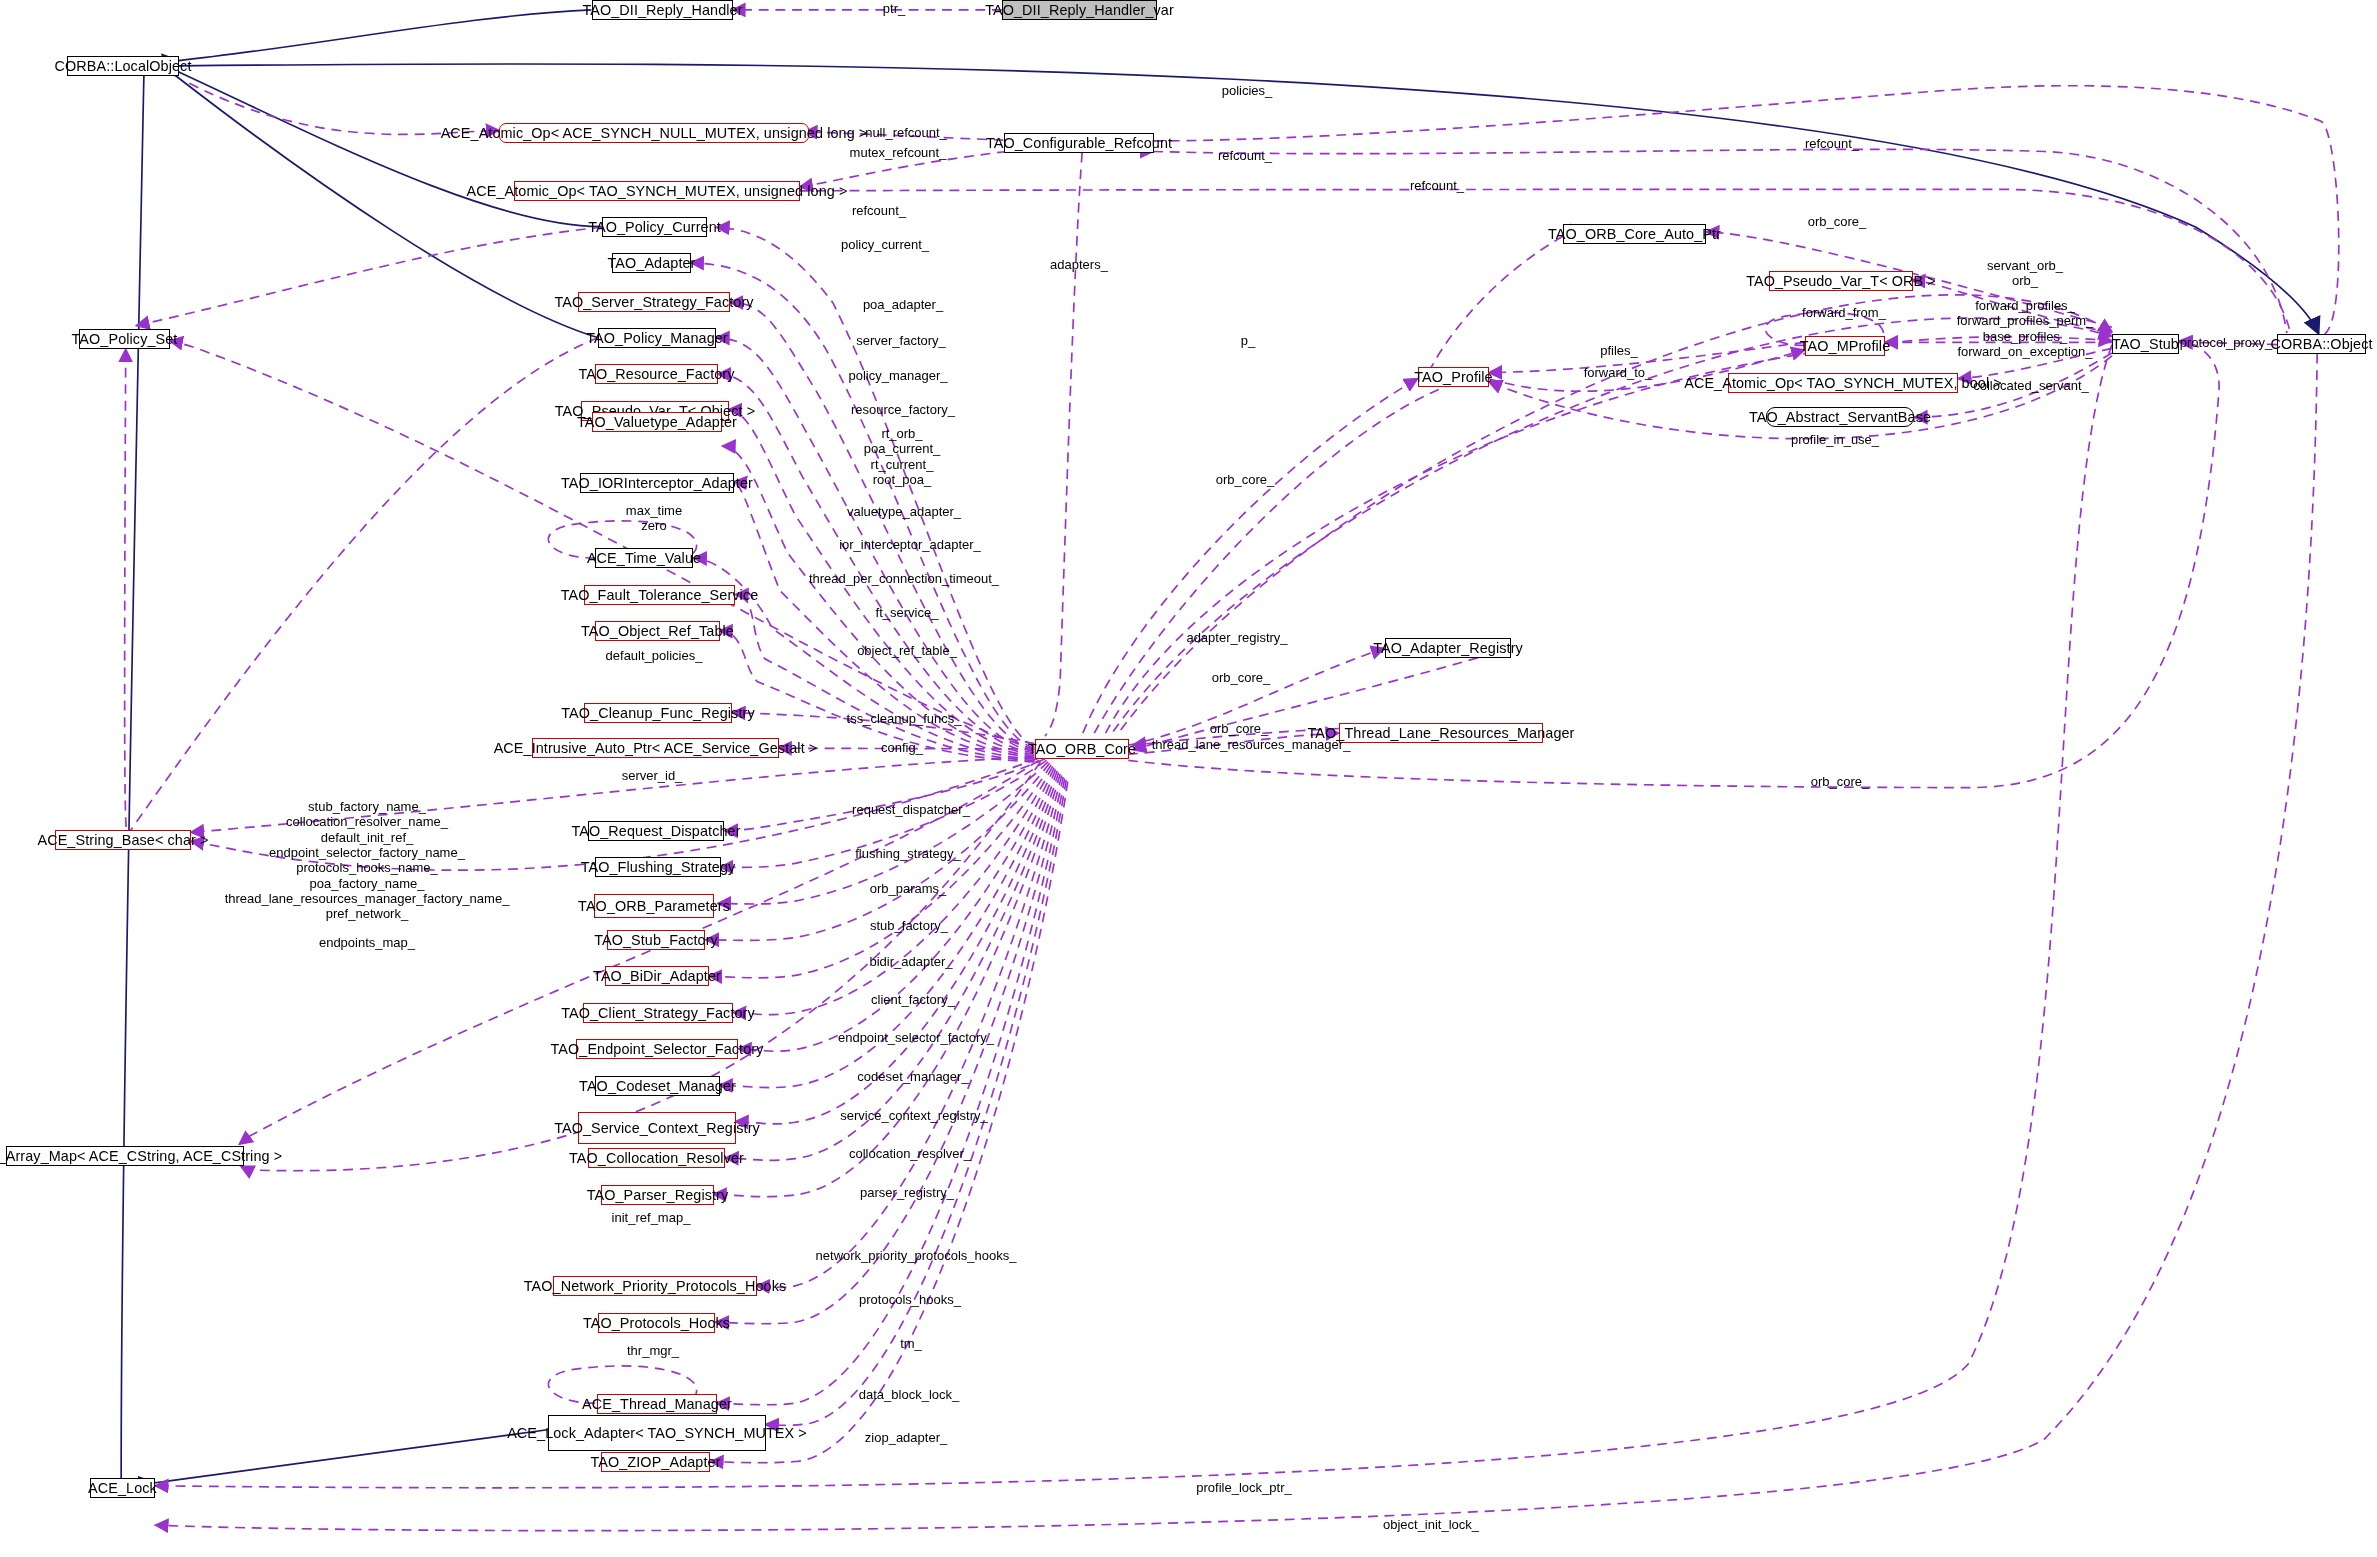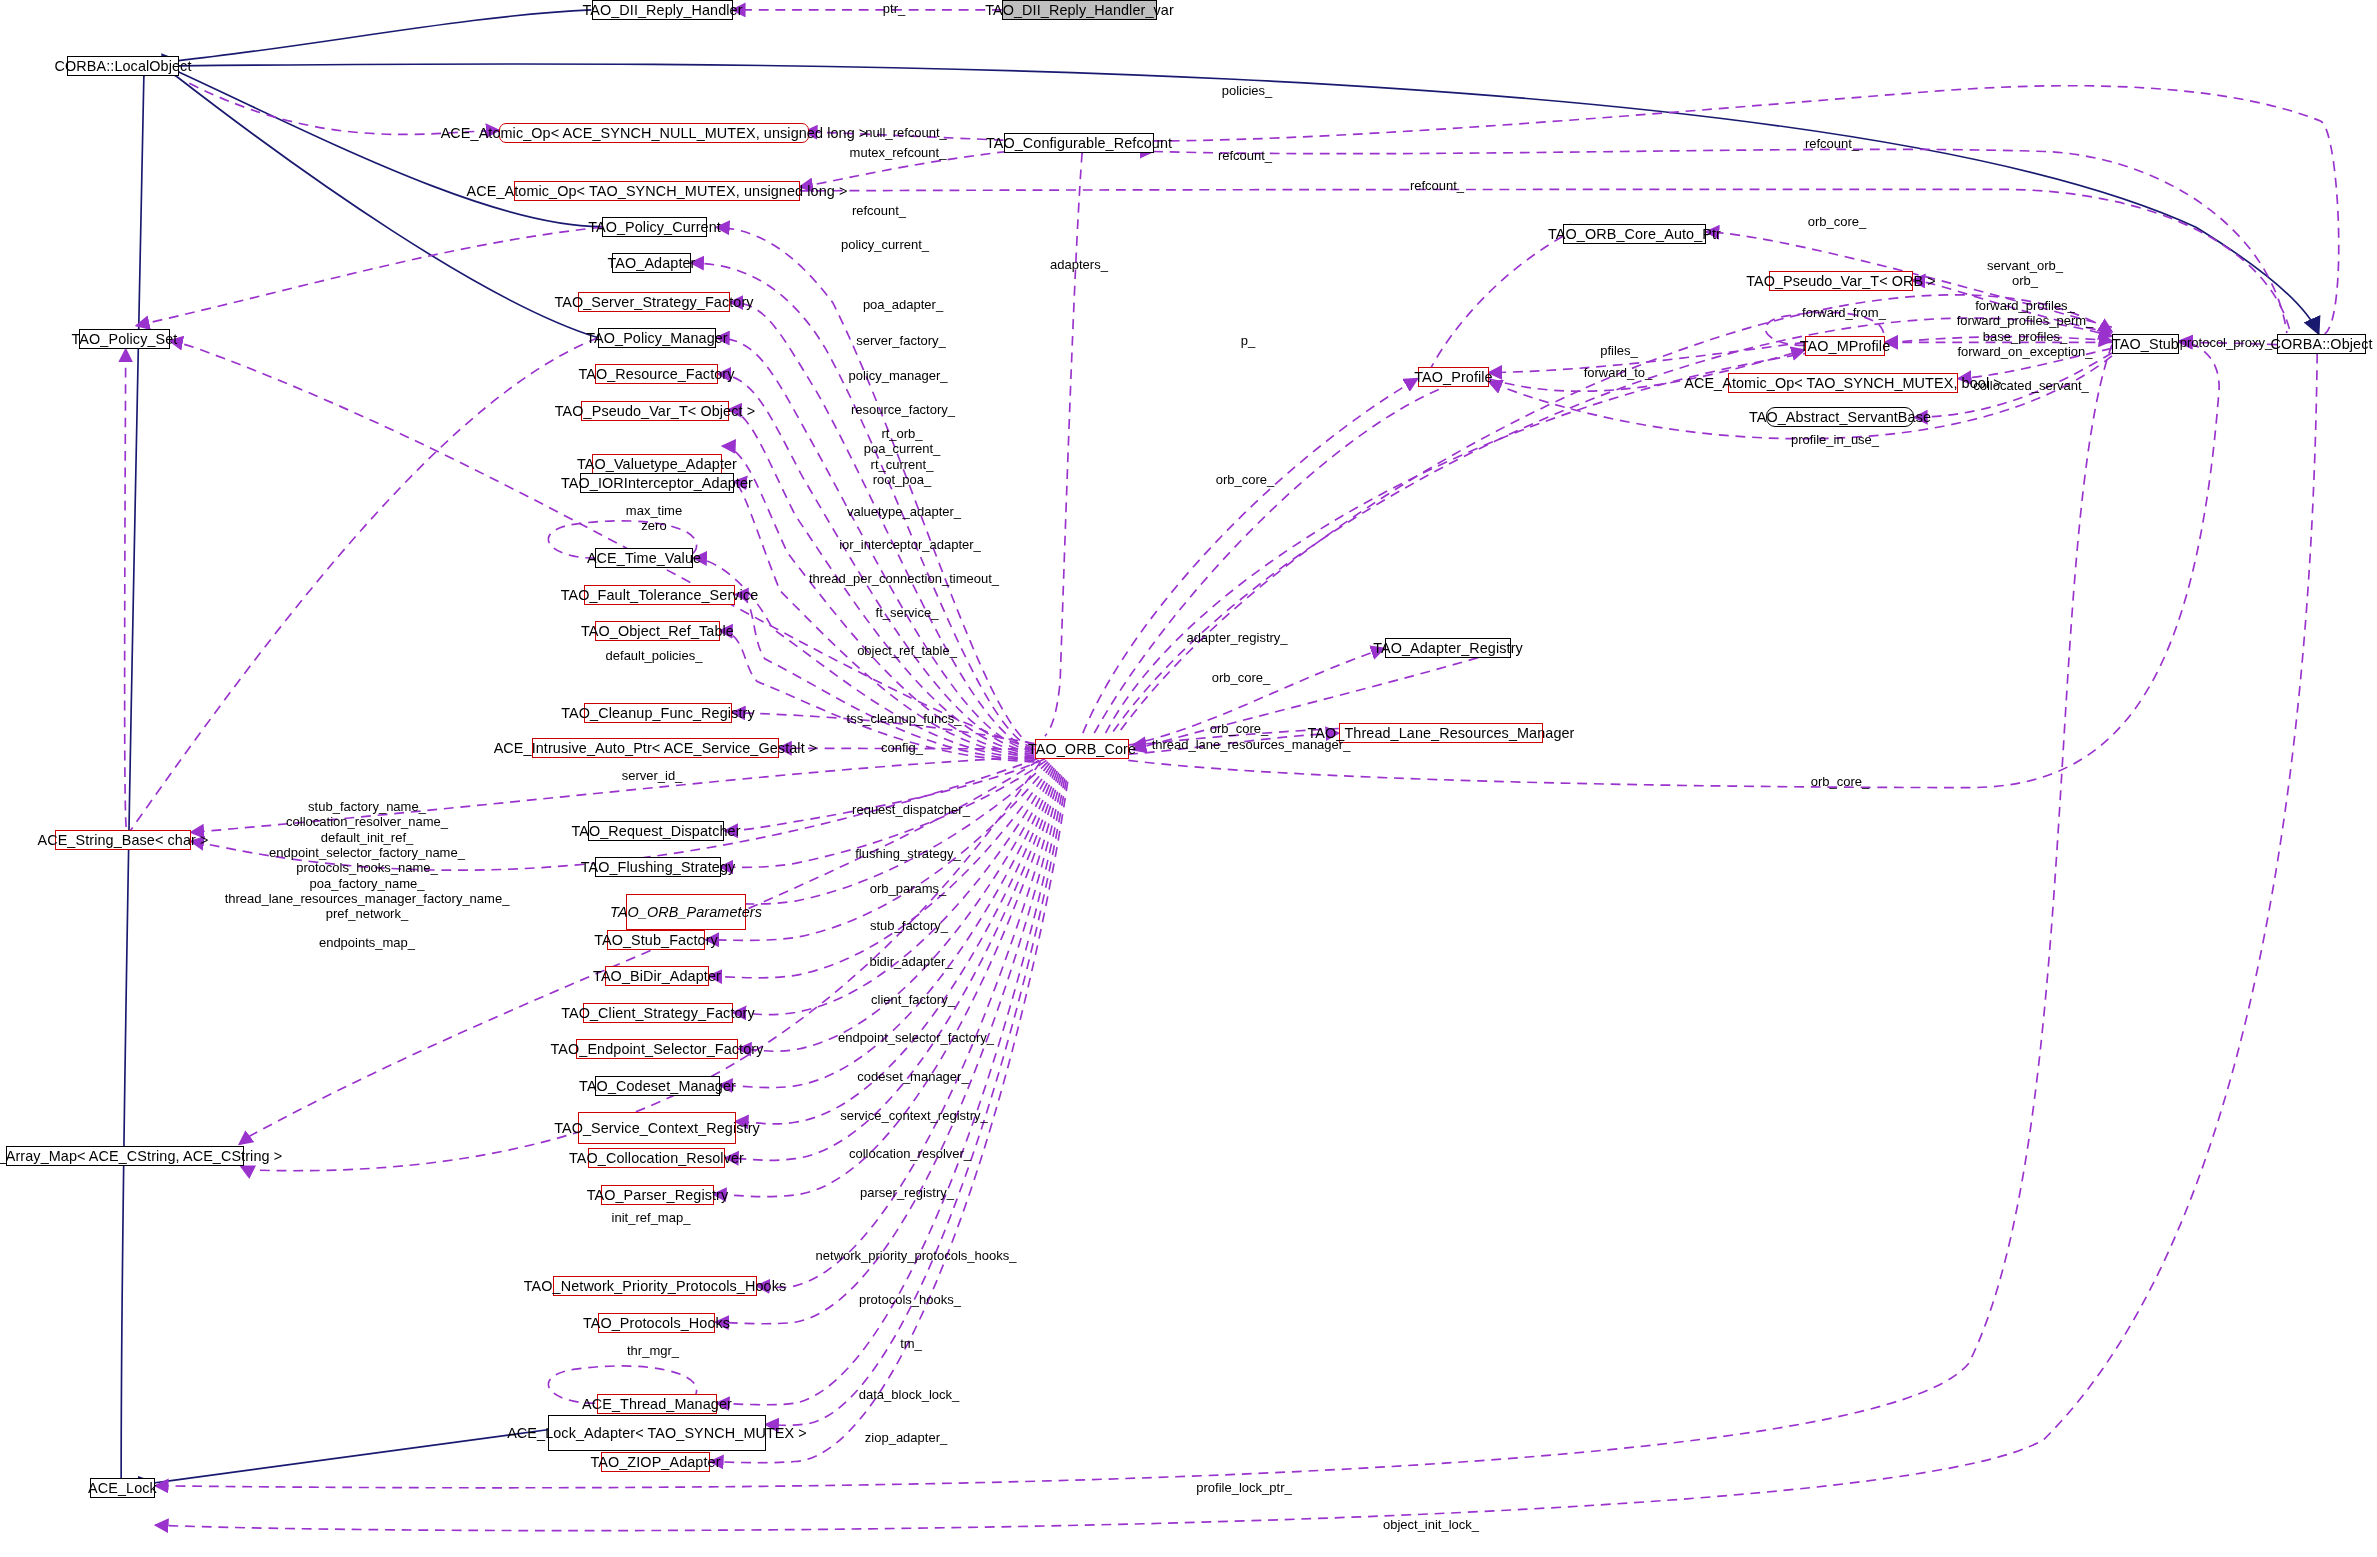--- a/index.html
+++ b/index.html
@@ -146,31 +146,31 @@
   <div class="node grey" style="left: 1002px; top: 0px; width: 155px; height: 19.7px;">TAO_DII_Reply_Handler_var</div>
   <div class="node red" style="left: 499px; top: 123px; width: 310px; height: 19.7px; border-radius: 7px;">ACE_Atomic_Op&lt; ACE_SYNCH_NULL_MUTEX, unsigned long &gt;</div>
   <div class="node" style="left: 1004px; top: 133px; width: 150px; height: 19.7px;">TAO_Configurable_Refcount</div>
   <div class="node red" style="left: 514px; top: 181px; width: 286px; height: 19.7px;">ACE_Atomic_Op&lt; TAO_SYNCH_MUTEX, unsigned long &gt;</div>
   <div class="node" style="left: 602px; top: 217px; width: 105px; height: 19.7px;">TAO_Policy_Current</div>
   <div class="node" style="left: 612px; top: 253px; width: 79px; height: 19.7px;">TAO_Adapter</div>
   <div class="node red" style="left: 578px; top: 292px; width: 152px; height: 19.7px;">TAO_Server_Strategy_Factory</div>
   <div class="node" style="left: 598px; top: 328px; width: 118px; height: 19.7px;">TAO_Policy_Manager</div>
   <div class="node red" style="left: 595px; top: 364px; width: 123px; height: 19.7px;">TAO_Resource_Factory</div>
   <div class="node red" style="left: 581px; top: 401px; width: 148px; height: 19.7px;">TAO_Pseudo_Var_T&lt; Object &gt;</div>
-  <div class="node red" style="left: 592px; top: 454px; width: 130px; height: 19.7px;">TAO_Valuetype_Adapter</div>
+  <div class="node red" style="left: 592px; top: 412px; width: 130px; height: 19.7px;">TAO_Valuetype_Adapter</div>
   <div class="node" style="left: 580px; top: 473px; width: 154px; height: 19.7px;">TAO_IORInterceptor_Adapter</div>
   <div class="node" style="left: 595px; top: 548px; width: 98px; height: 19.7px;">ACE_Time_Value</div>
   <div class="node red" style="left: 584px; top: 585px; width: 151px; height: 19.7px;">TAO_Fault_Tolerance_Service</div>
   <div class="node red" style="left: 595px; top: 621px; width: 125px; height: 19.7px;">TAO_Object_Ref_Table</div>
   <div class="node red" style="left: 584px; top: 703px; width: 148px; height: 19.7px;">TAO_Cleanup_Func_Registry</div>
   <div class="node red" style="left: 532px; top: 738px; width: 247px; height: 19.7px;">ACE_Intrusive_Auto_Ptr&lt; ACE_Service_Gestalt &gt;</div>
   <div class="node red" style="left: 1035px; top: 739px; width: 94px; height: 19.7px;">TAO_ORB_Core</div>
   <div class="node" style="left: 588px; top: 821px; width: 136px; height: 19.7px;">TAO_Request_Dispatcher</div>
   <div class="node" style="left: 595px; top: 857px; width: 126px; height: 19.7px;">TAO_Flushing_Strategy</div>
-  <div class="node red" style="left: 626px; top: 894px; width: 120px; height: 36px; font-style: italic;">TAO_ORB_Parameters</div>
+  <div class="node red" style="left: 594px; top: 894px; width: 120px; height: 24px;">TAO_ORB_Parameters</div>
   <div class="node red" style="left: 607px; top: 930px; width: 98px; height: 19.7px;">TAO_Stub_Factory</div>
   <div class="node red" style="left: 605px; top: 966px; width: 104px; height: 19.7px;">TAO_BiDir_Adapter</div>
   <div class="node red" style="left: 583px; top: 1003px; width: 150px; height: 19.7px;">TAO_Client_Strategy_Factory</div>
   <div class="node red" style="left: 576px; top: 1039px; width: 162px; height: 19.7px;">TAO_Endpoint_Selector_Factory</div>
   <div class="node" style="left: 595px; top: 1076px; width: 125px; height: 19.7px;">TAO_Codeset_Manager</div>
   <div class="node red" style="left: 578px; top: 1112px; width: 158px; height: 32px;">TAO_Service_Context_Registry</div>
   <div class="node red" style="left: 588px; top: 1148px; width: 137px; height: 19.7px;">TAO_Collocation_Resolver</div>
   <div class="node red" style="left: 601px; top: 1185px; width: 113px; height: 19.7px;">TAO_Parser_Registry</div>
   <div class="node red" style="left: 553px; top: 1276px; width: 204px; height: 19.7px;">TAO_Network_Priority_Protocols_Hooks</div>
   <div class="node red" style="left: 598px; top: 1313px; width: 117px; height: 19.7px;">TAO_Protocols_Hooks</div>

